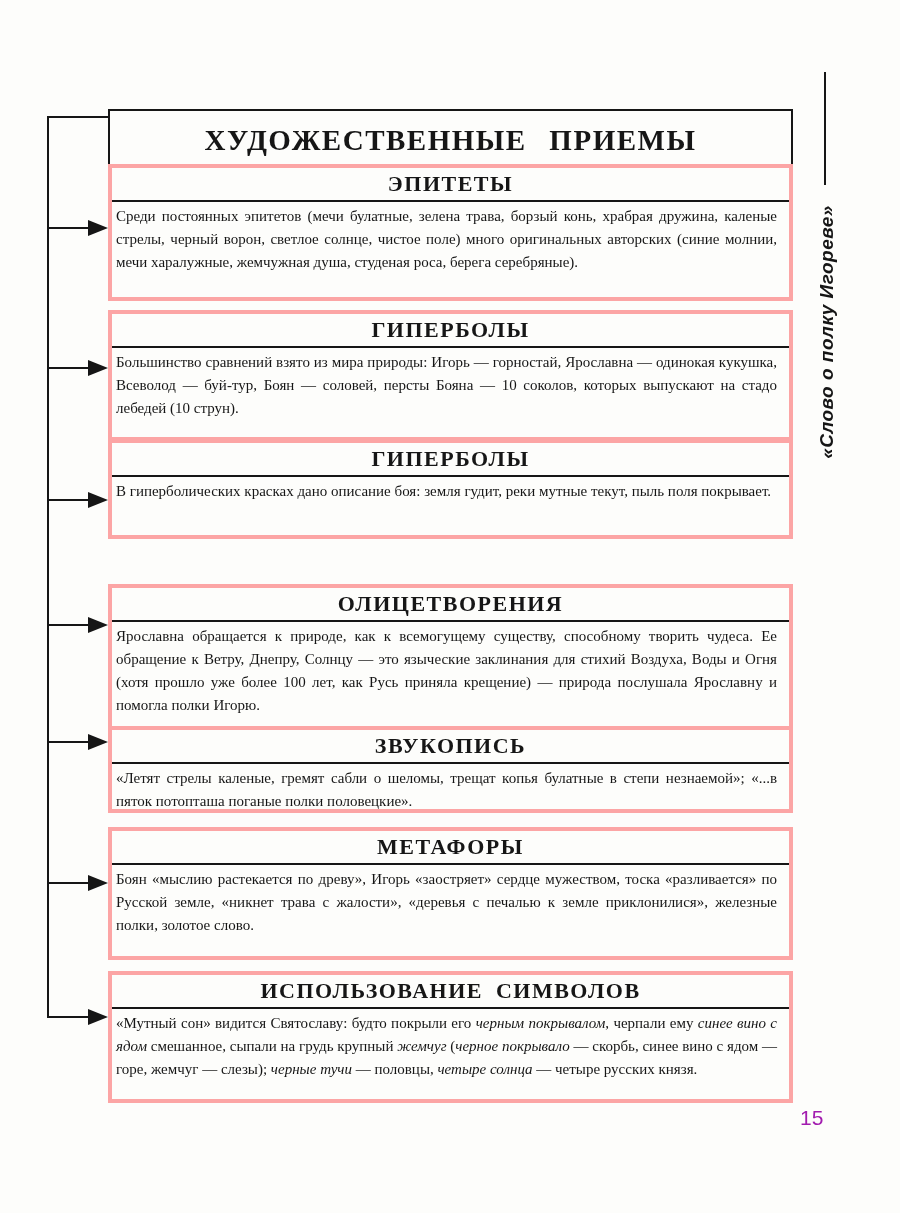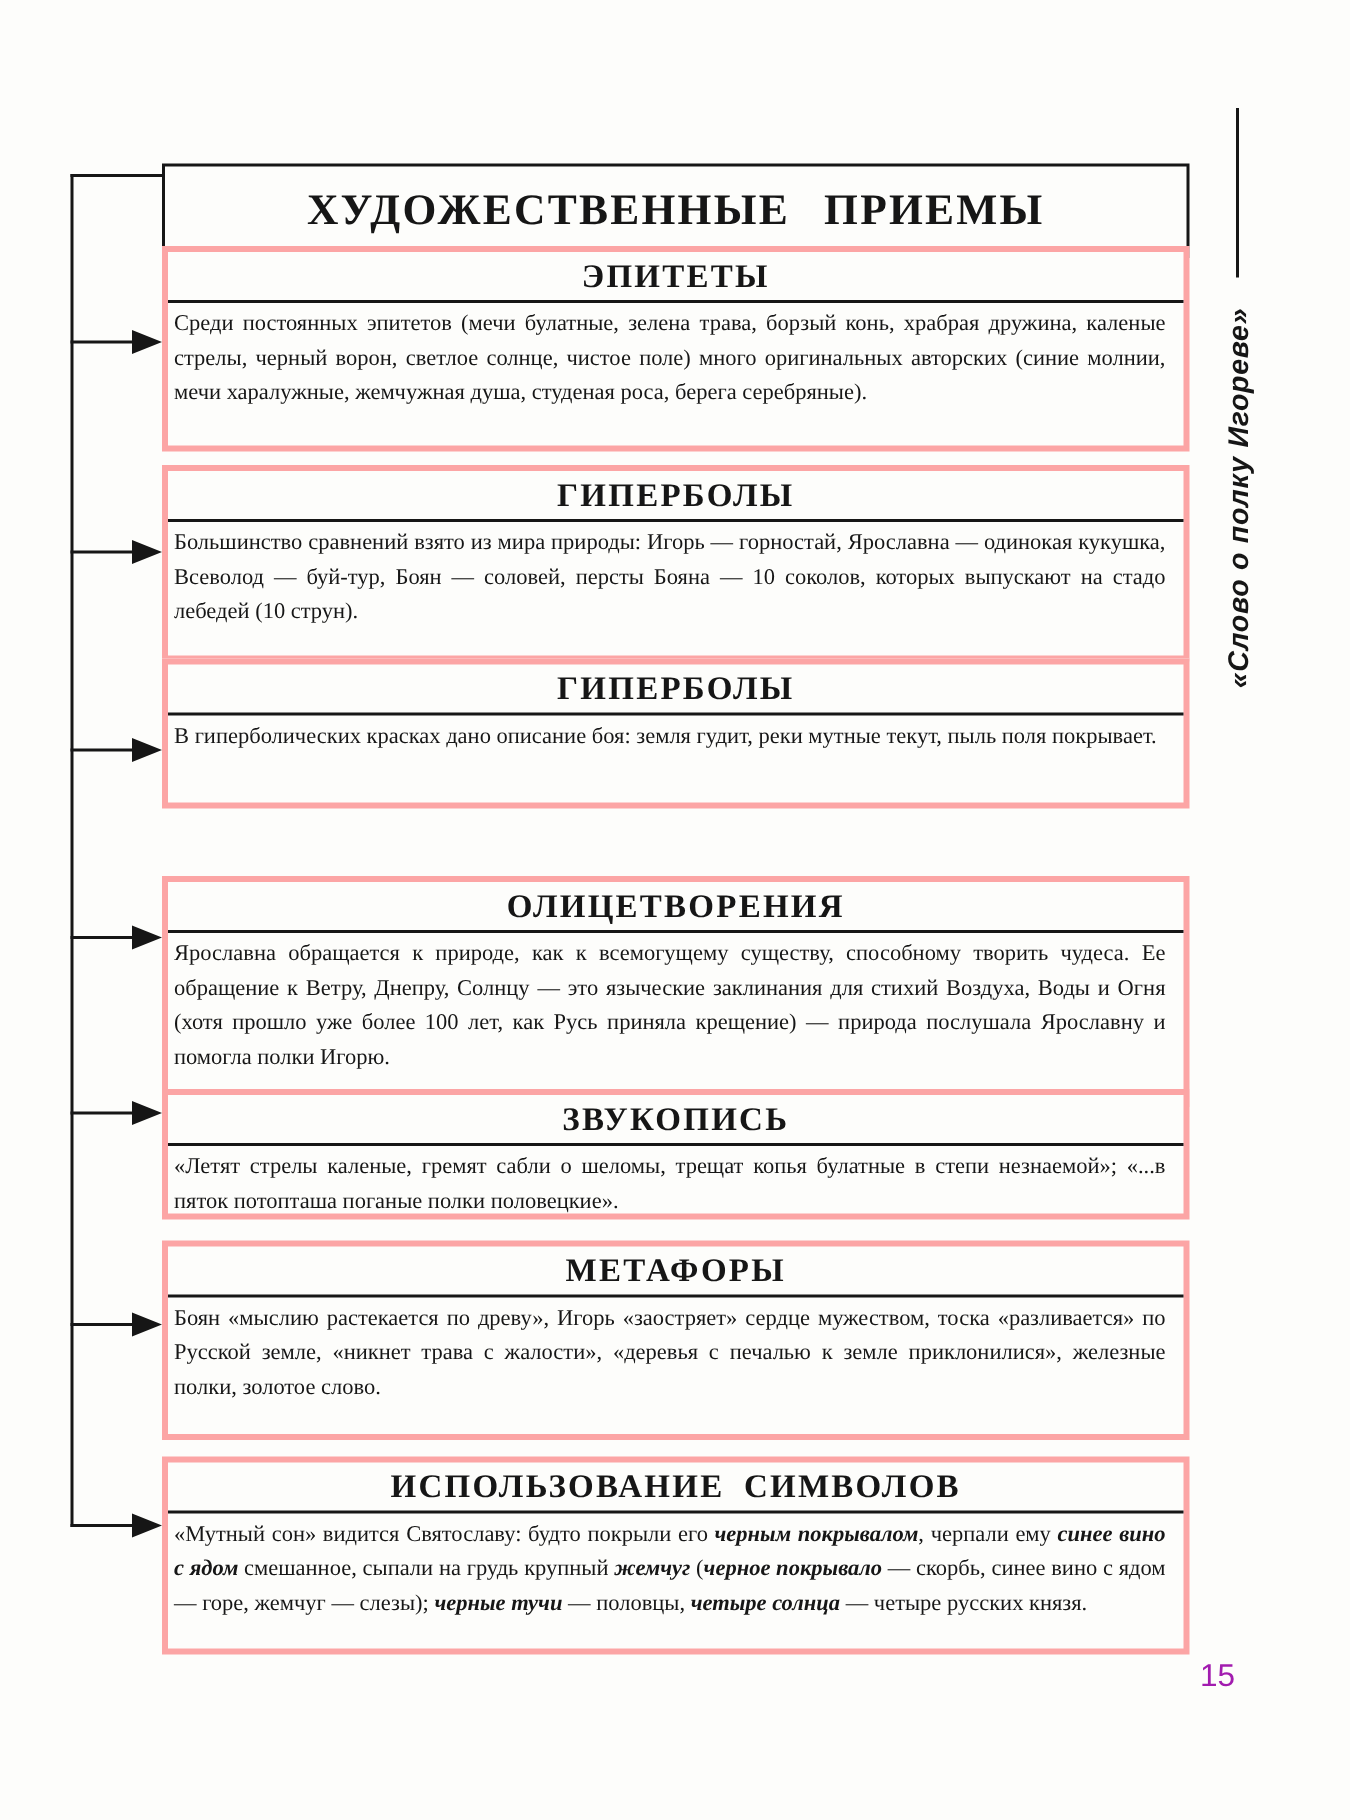--- a/index.html
+++ b/index.html
@@ -30,21 +30,21 @@
   }
   .sec-header{
     height:34px;border-bottom:2px solid #161616;box-sizing:border-box;
     display:flex;align-items:center;justify-content:center;
     font-weight:bold;font-size:22px;letter-spacing:1.5px;word-spacing:6px;
   }
   .sec-body{
     padding:3px 12px 4px 4px;
     font-size:15px;line-height:23px;text-align:justify;
   }
-  .sec-body em{font-style:italic;font-weight:bold;}
+  .sec-body em{font-style:italic;font-weight:normal;}
 
   .sec1{top:164px;height:137px;}
   .sec2{top:310px;height:131px;}
   .sec3{top:439px;height:100px;}
   .sec4{top:584px;height:154px;}
   .sec5{top:726px;height:87px;}
   .sec6{top:827px;height:133px;}
   .sec7{top:971px;height:132px;}
 
   

